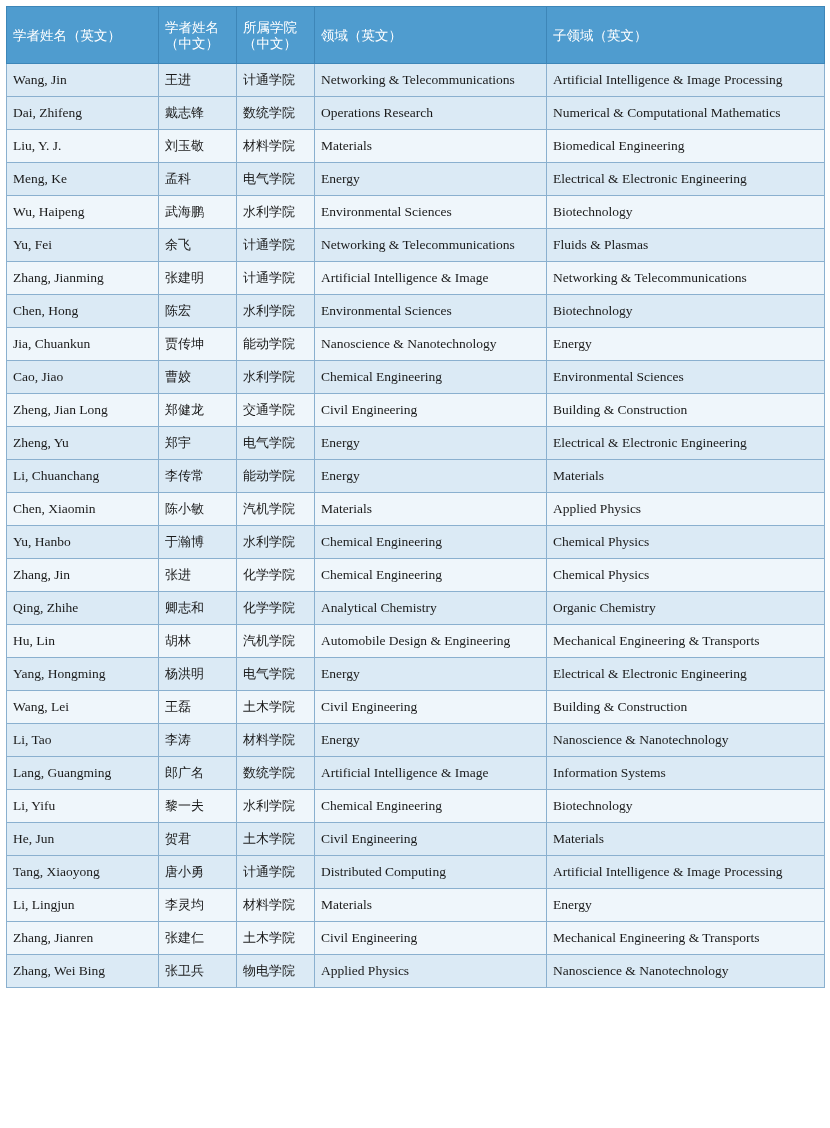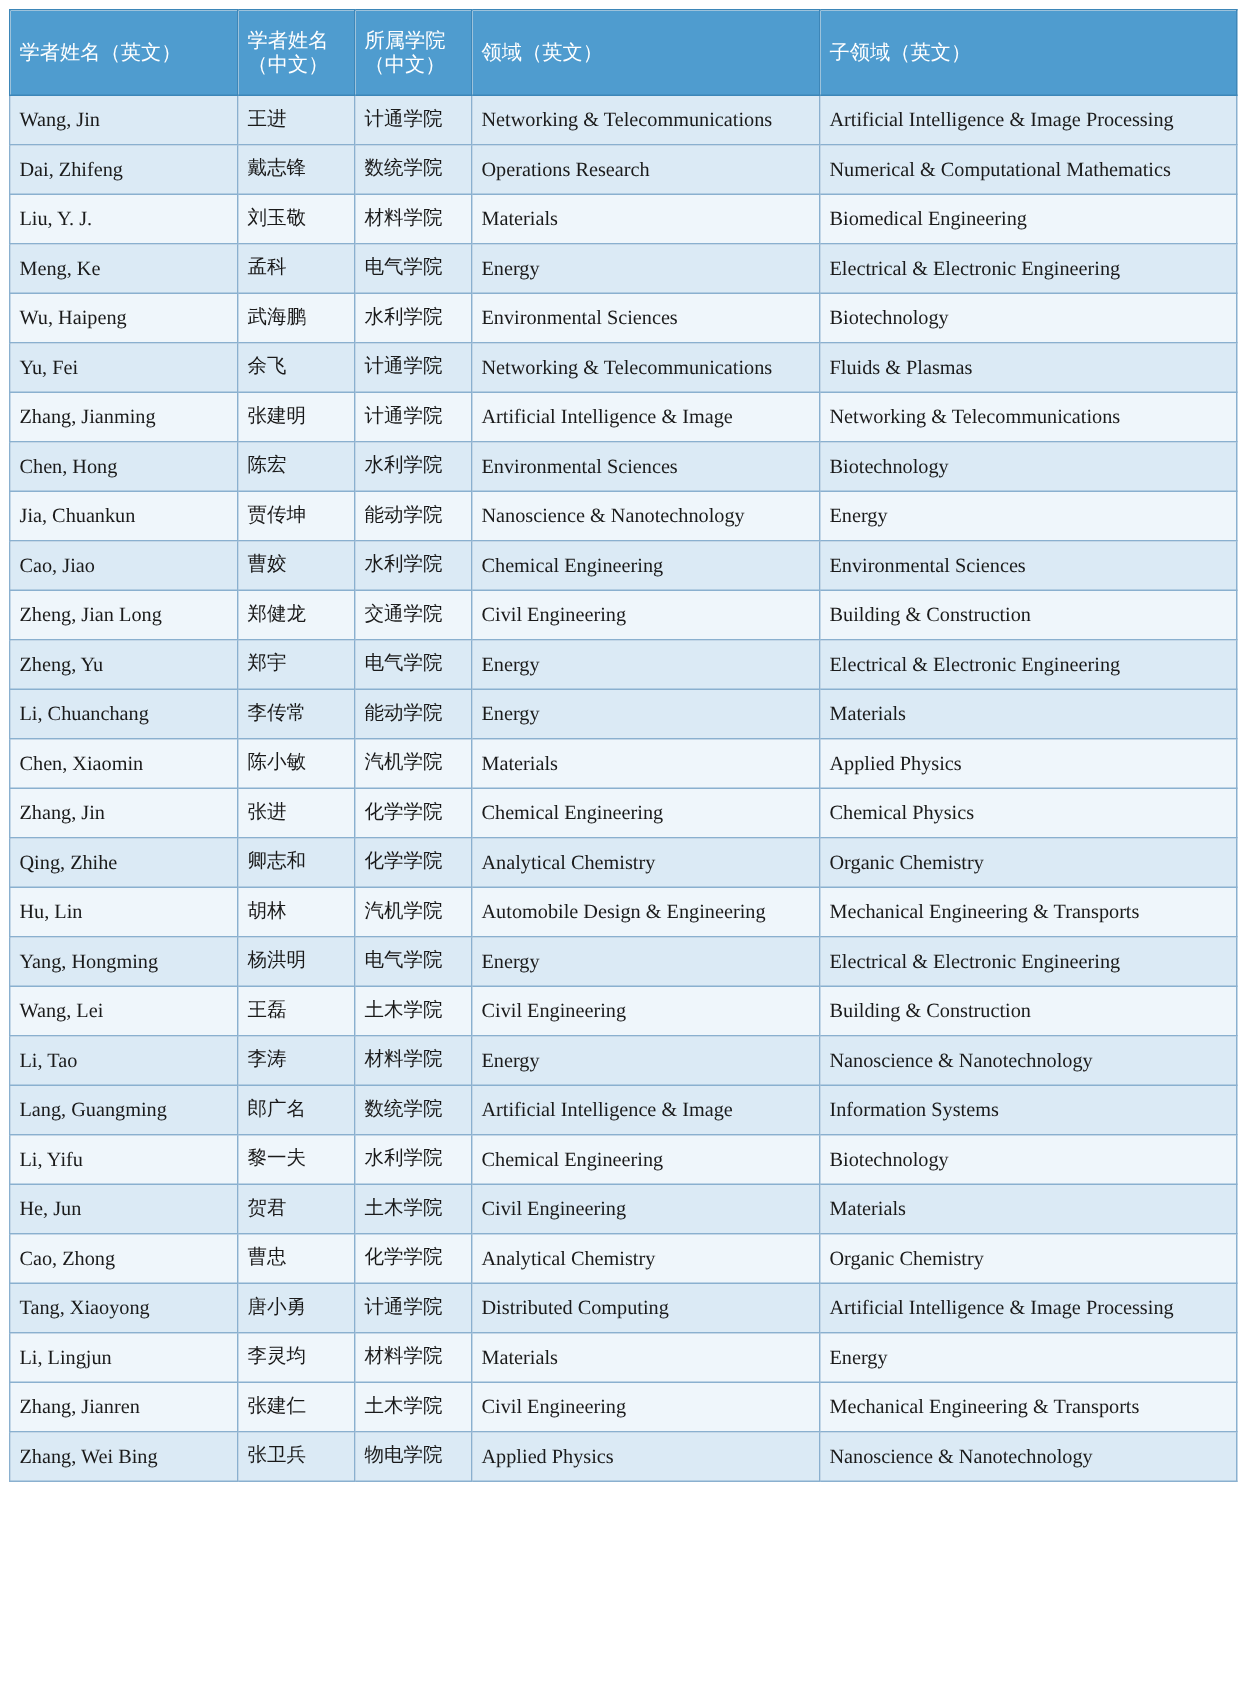--- a/index.html
+++ b/index.html
@@ -176,20 +176,27 @@
           <td>Energy</td>
           <td>Materials</td>
         </tr>
         <tr class="odd">
           <td>Chen, Xiaomin</td>
           <td class="cjk">陈小敏</td>
           <td class="cjk">汽机学院</td>
           <td>Materials</td>
           <td>Applied Physics</td>
         </tr>
+        <tr class="even">
+          <td>Yu, Hanbo</td>
+          <td class="cjk">于瀚博</td>
+          <td class="cjk">水利学院</td>
+          <td>Chemical Engineering</td>
+          <td>Chemical Physics</td>
+        </tr>
         <tr class="odd">
           <td>Zhang, Jin</td>
           <td class="cjk">张进</td>
           <td class="cjk">化学学院</td>
           <td>Chemical Engineering</td>
           <td>Chemical Physics</td>
         </tr>
         <tr class="even">
           <td>Qing, Zhihe</td>
           <td class="cjk">卿志和</td>
@@ -239,27 +246,20 @@
           <td>Chemical Engineering</td>
           <td>Biotechnology</td>
         </tr>
         <tr class="even">
           <td>He, Jun</td>
           <td class="cjk">贺君</td>
           <td class="cjk">土木学院</td>
           <td>Civil Engineering</td>
           <td>Materials</td>
         </tr>
-        <tr class="odd">
-          <td>Cao, Zhong</td>
-          <td class="cjk">曹忠</td>
-          <td class="cjk">化学学院</td>
-          <td>Analytical Chemistry</td>
-          <td>Organic Chemistry</td>
-        </tr>
         <tr class="even">
           <td>Tang, Xiaoyong</td>
           <td class="cjk">唐小勇</td>
           <td class="cjk">计通学院</td>
           <td>Distributed Computing</td>
           <td>Artificial Intelligence &amp; Image Processing</td>
         </tr>
         <tr class="odd">
           <td>Li, Lingjun</td>
           <td class="cjk">李灵均</td>

